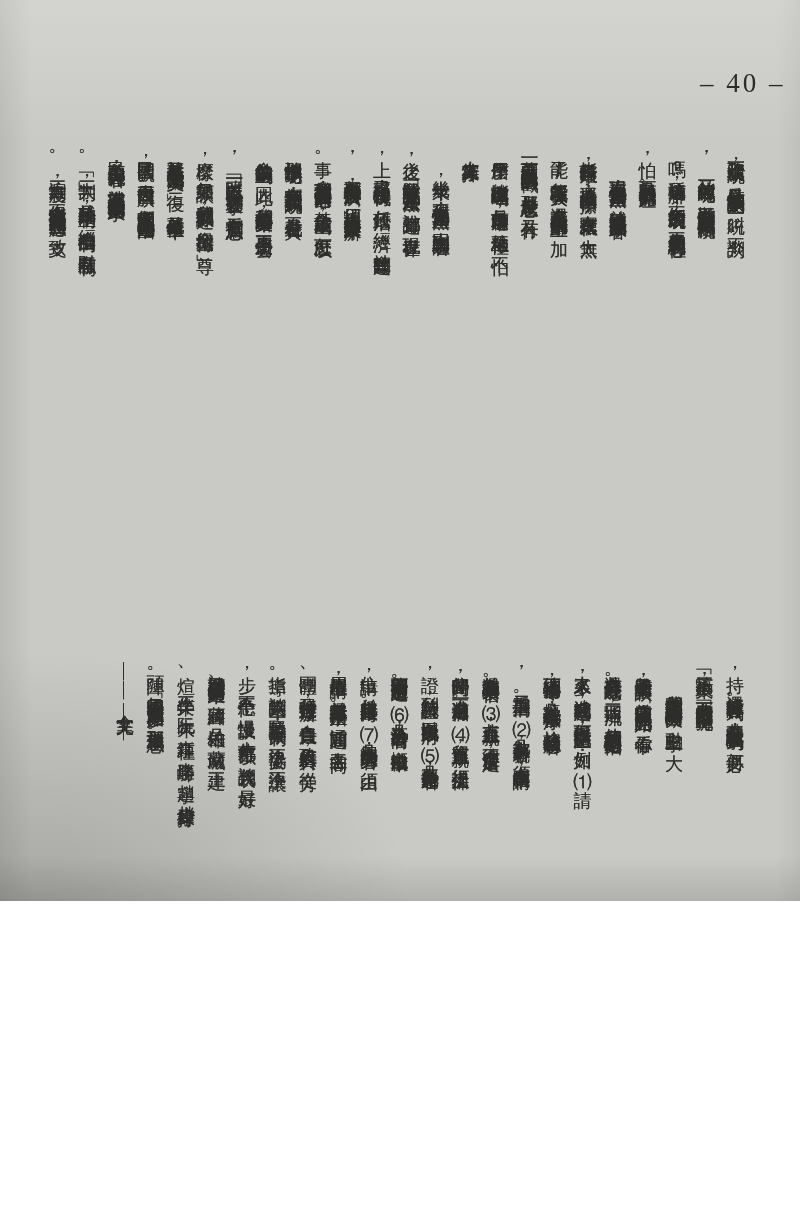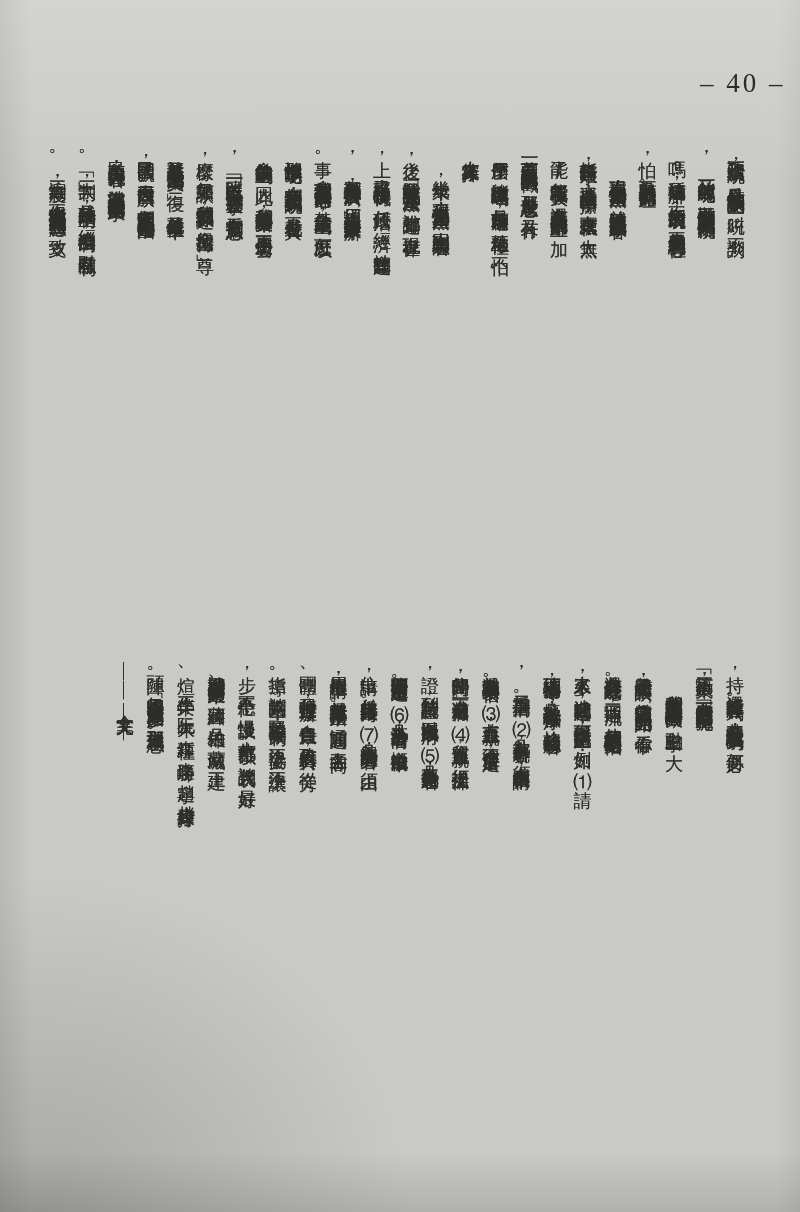--- a/index.html
+++ b/index.html
@@ -8,21 +8,21 @@
   }
   body {
     width: 800px;
     height: 1212px;
     overflow: hidden;
     font-family: "Liberation Serif", serif;
   }
   .page {
     position: relative;
     width: 800px;
-    height: 1212px;
+    height: 901px;
     background:
       linear-gradient(180deg, rgba(255,255,255,0.20), rgba(255,255,255,0) 16%),
       linear-gradient(0deg, rgba(0,0,0,0.12), rgba(0,0,0,0) 5%),
       radial-gradient(ellipse 75% 45% at 5% 100%, rgba(0,0,0,0.17), rgba(0,0,0,0) 62%),
       linear-gradient(90deg, rgba(0,0,0,0.08), rgba(0,0,0,0) 4%),
       linear-gradient(270deg, rgba(0,0,0,0.05), rgba(0,0,0,0) 3%),
       #c9c9c5;
   }
   .page-number {
     position: absolute;

